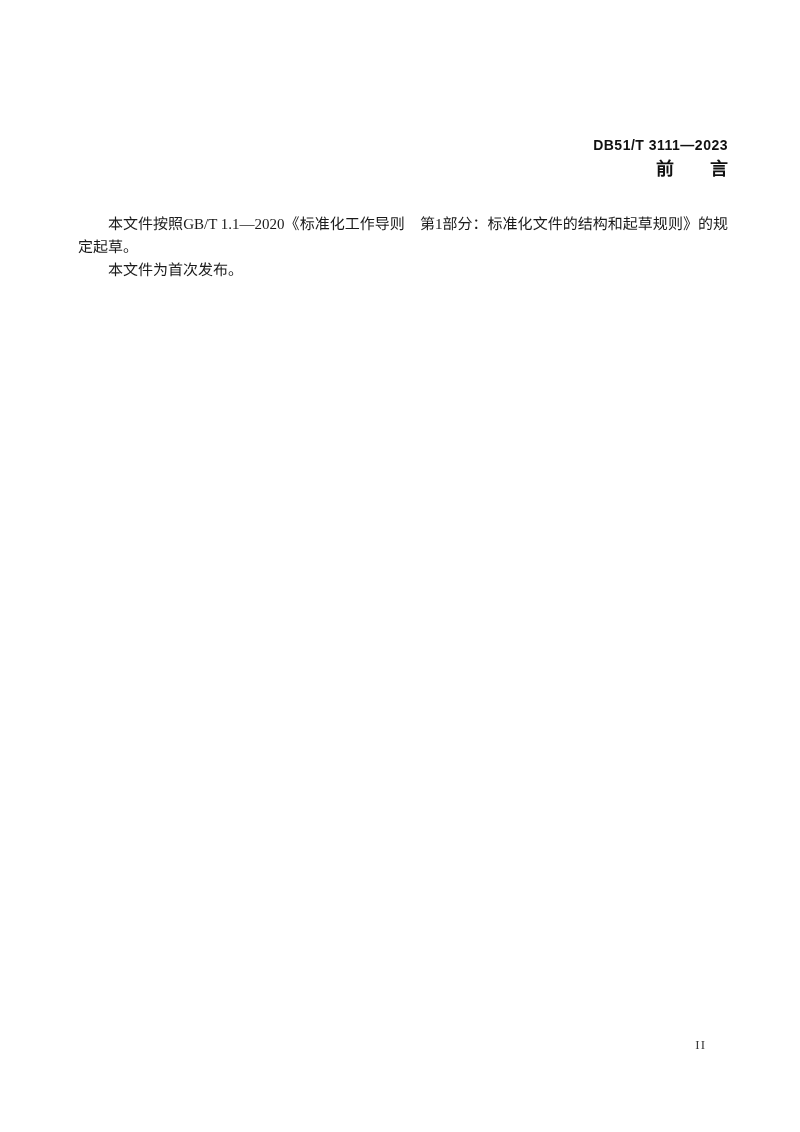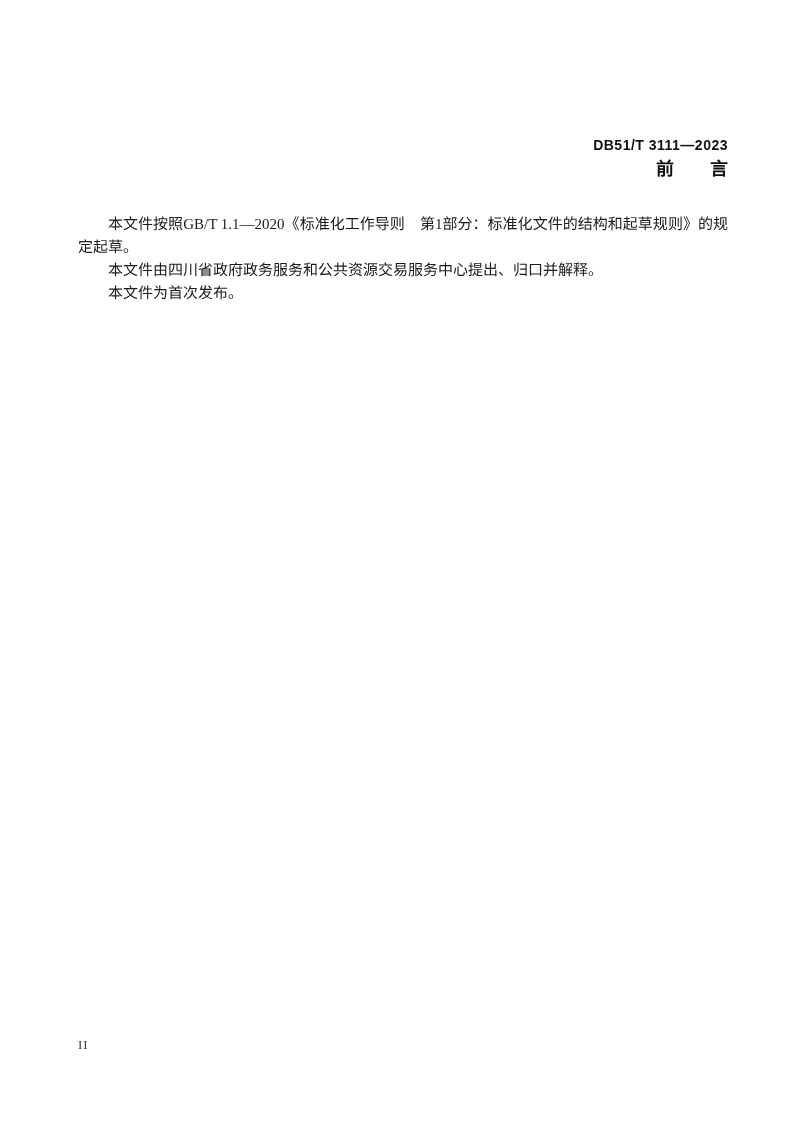--- a/index.html
+++ b/index.html
@@ -52,38 +52,37 @@
     text-align: justify;
     text-justify: inter-ideograph;
     text-indent: 2em;
     color: #1a1a1a;
   }
   .page-number {
     position: absolute;
     top: 1037px;
     left: 78px;
     width: 650px;
-    text-align: left;
+    text-align: right;
     padding-right: 22px;
     font-size: 13px;
     letter-spacing: 1px;
     color: #3a3a3a;
     font-family: "Liberation Serif", "DejaVu Serif", serif;
   }
 </style>
 </head>
 <body>
 
 <div class="page">
 
   <div class="doc-code">DB51/T 3111—2023</div>
 
   <h1 class="foreword-title">前　　言</h1>
 
   <div class="body-text">
     <p>本文件按照GB/T 1.1—2020《标准化工作导则　第1部分：标准化文件的结构和起草规则》的规定起草。</p>
-    <p>本文件由四川省政府政务服务和公共资源交易服务中心提出、归口并解释。</p>
     <p>本文件为首次发布。</p>
   </div>
 
   <div class="page-number">II</div>
 
 </div>
 
 </body></html>

